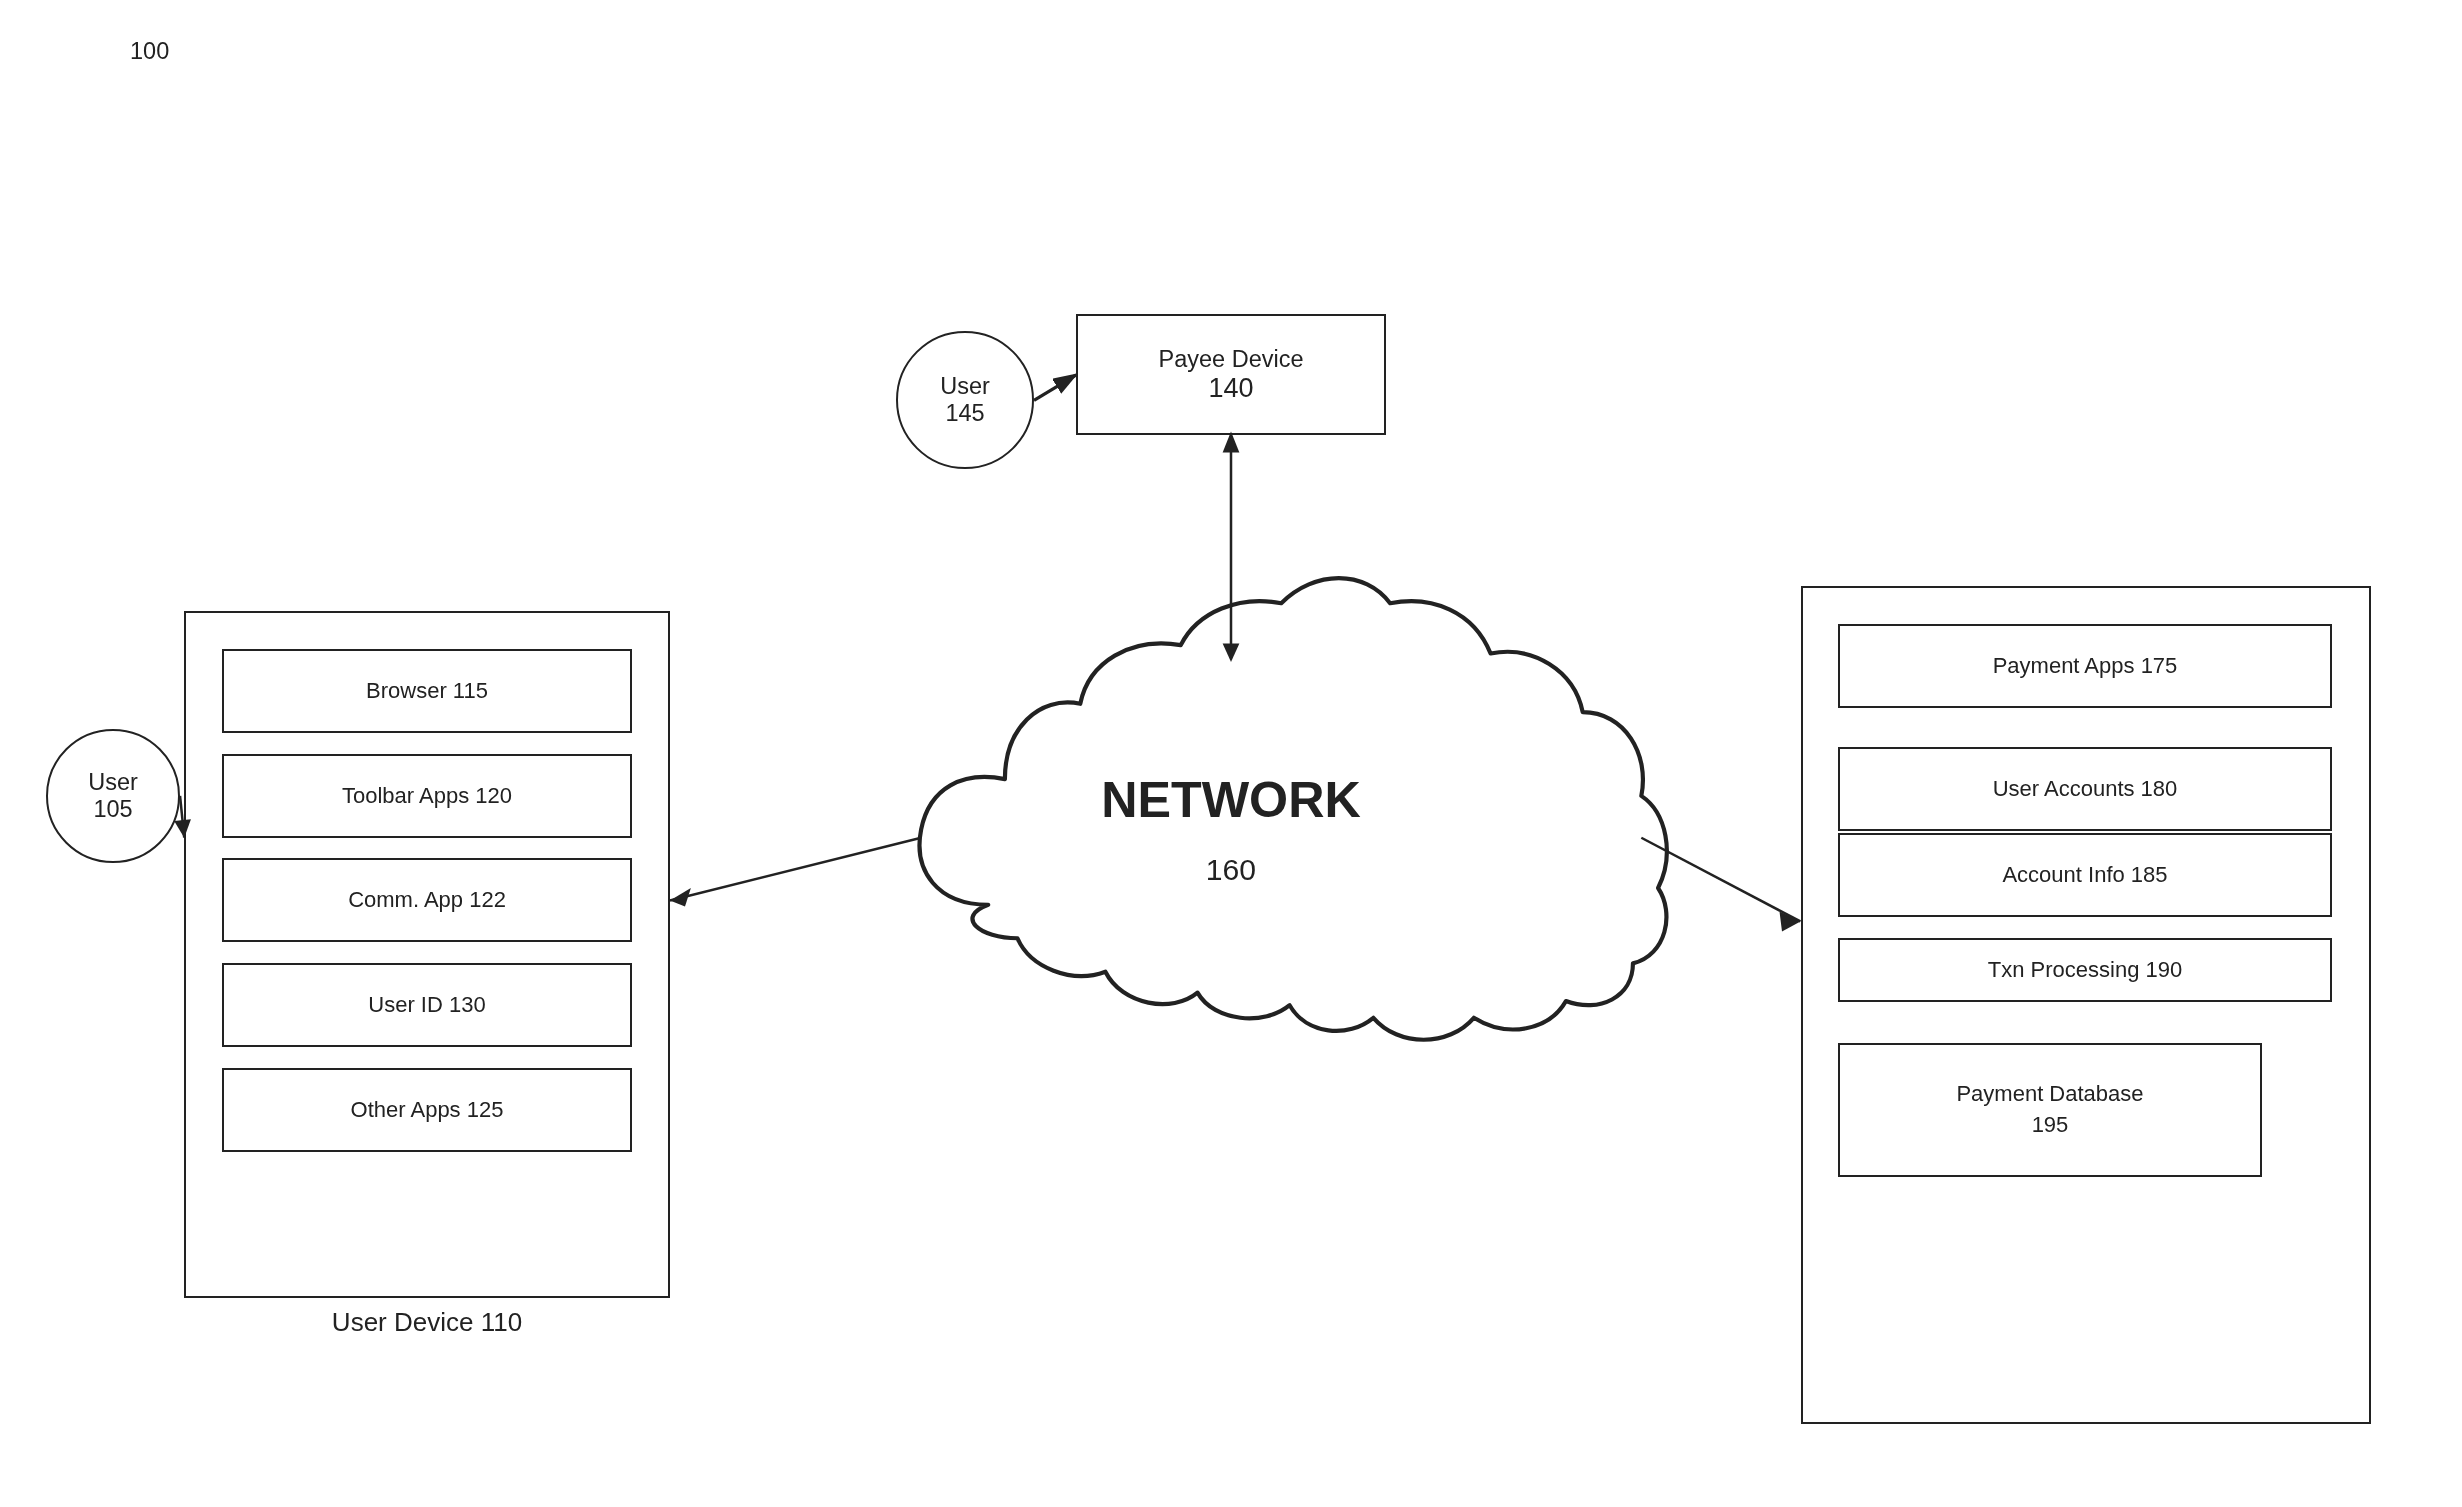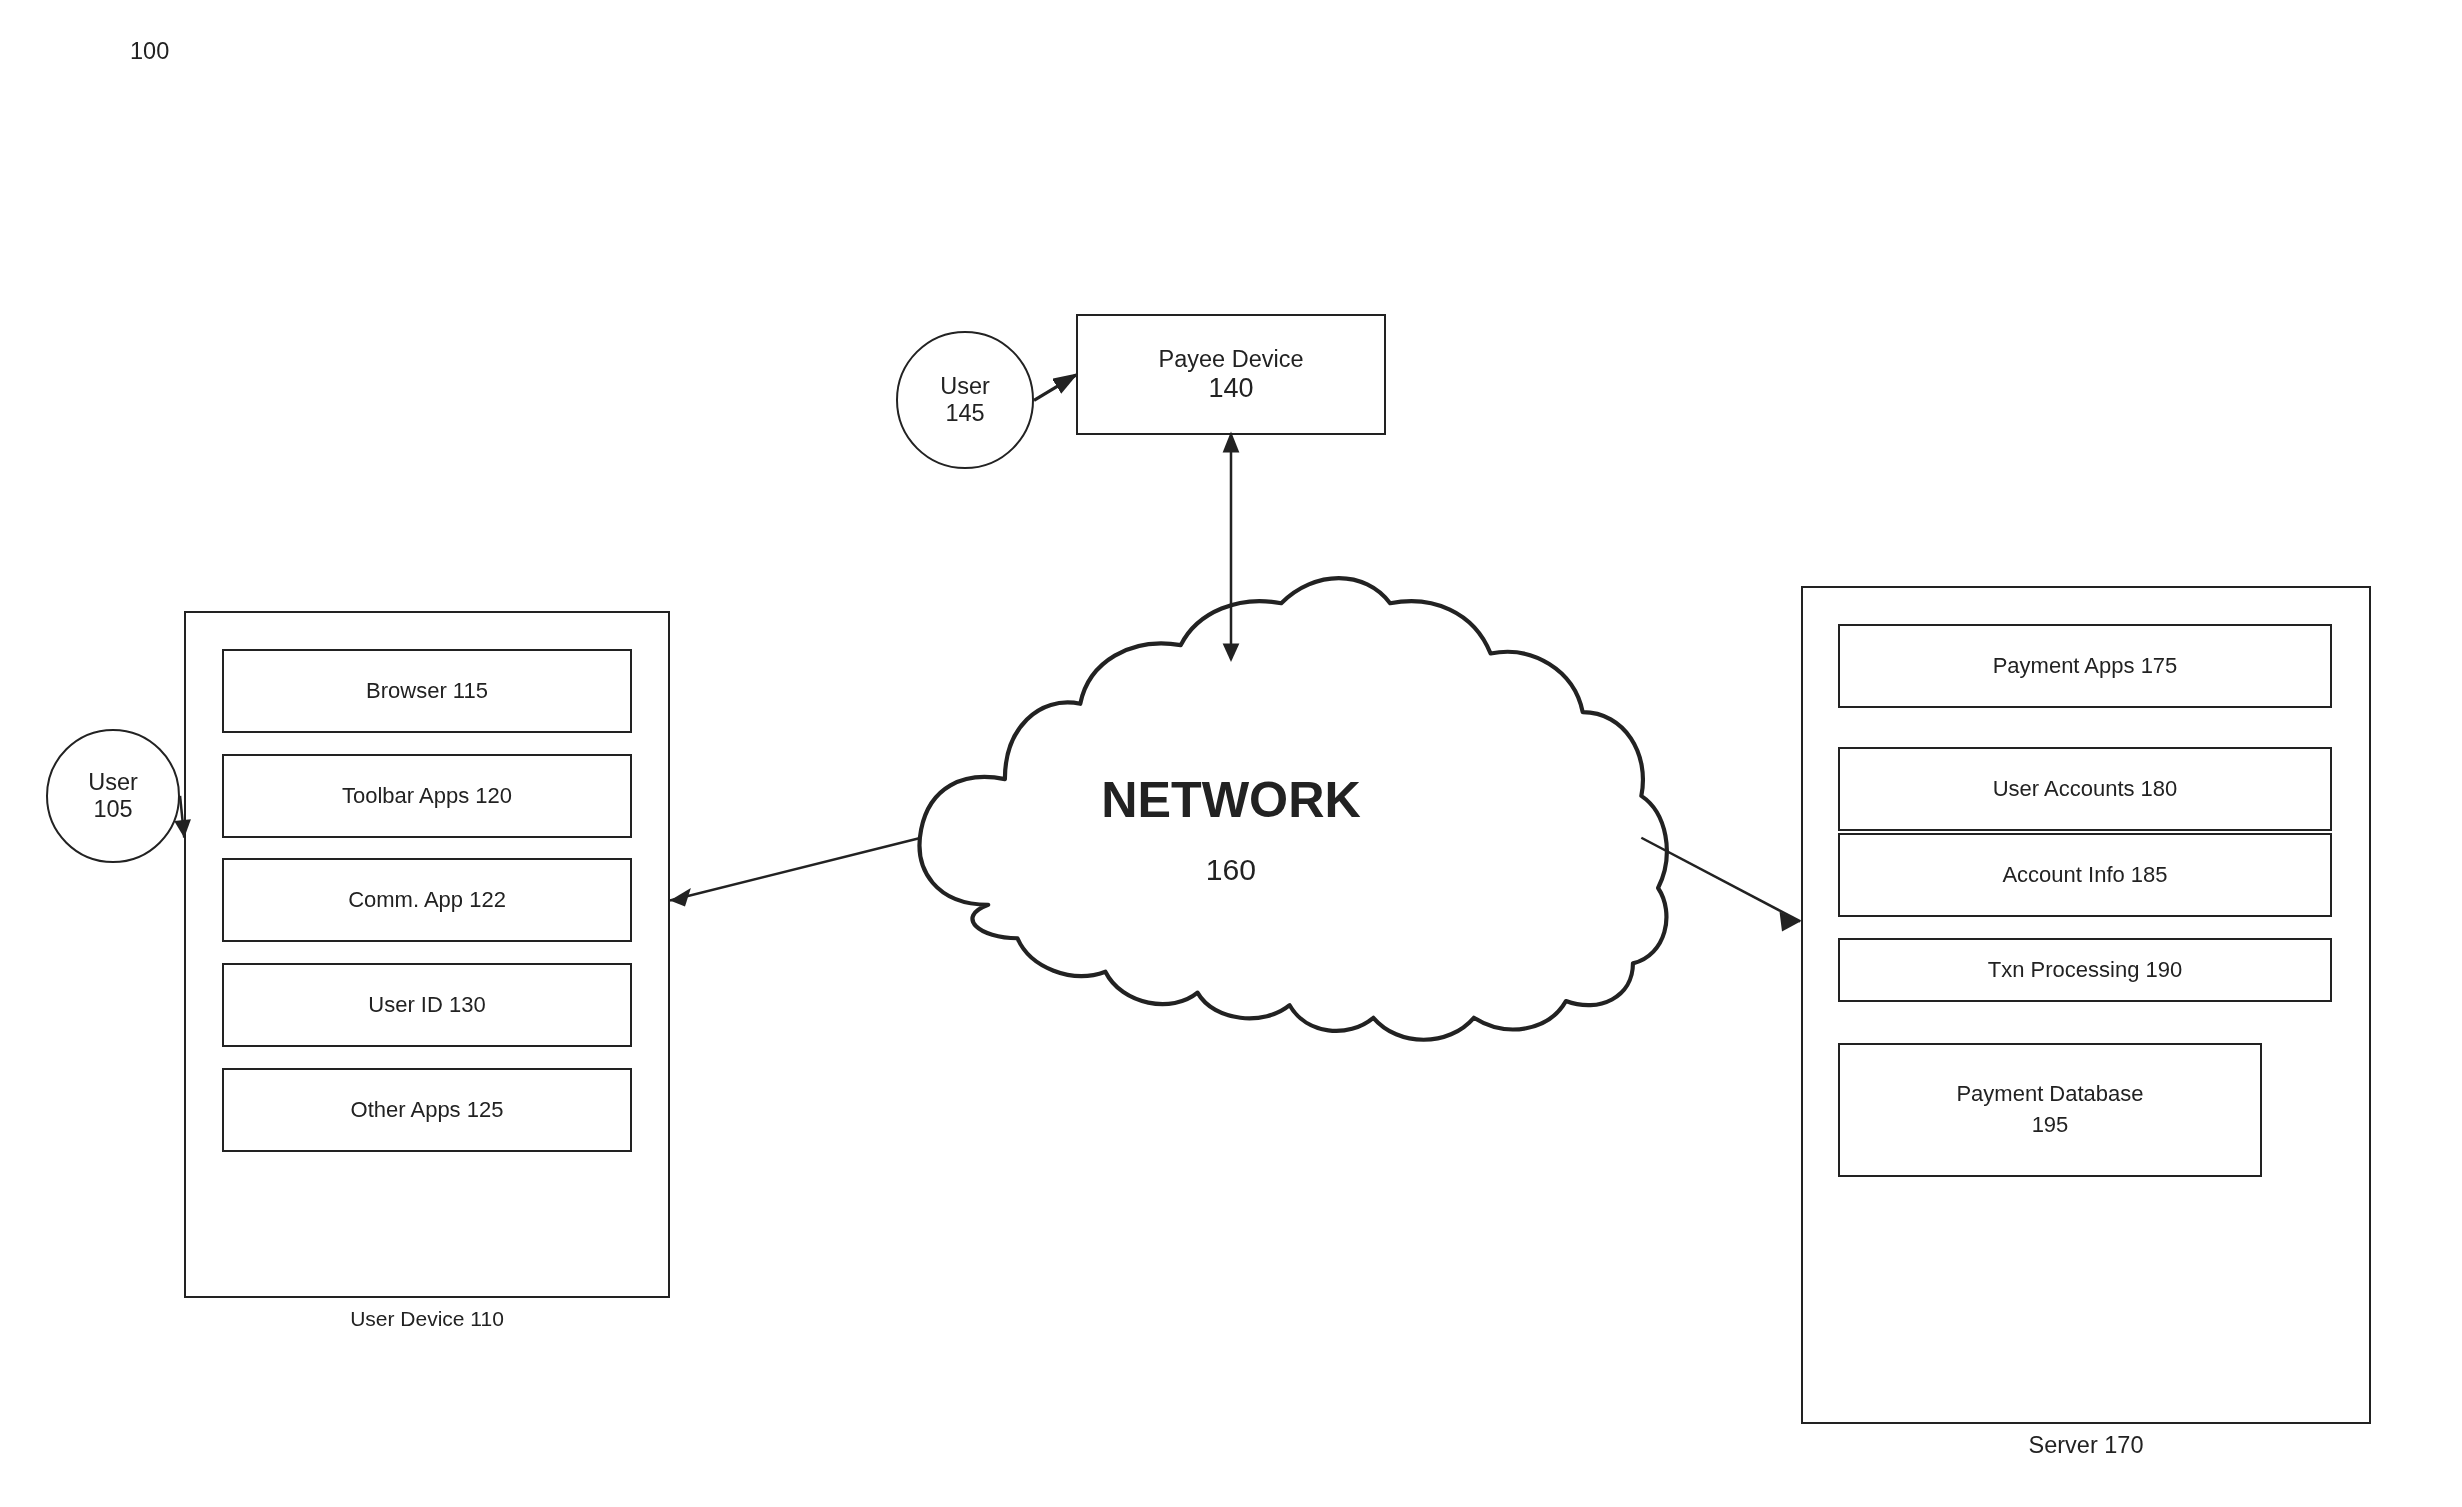--- a/index.html
+++ b/index.html
@@ -72,21 +72,21 @@
     
     .outer-box {
       position: absolute;
       border: 2.5px solid #222;
       background: #fff;
     }
 
     .outer-label {
       position: absolute;
       text-align: center;
-      font-size: 21px;
+      font-size: 26px;
       color: #222;
     }
   </style>
 </head>
 <body>
 
 <div class="diagram-label" style="left: 130px; top: 38px;">100</div>
 
 <div class="circle" style="left: 46px; top: 729px; width: 134px; height: 134px;">
   <span style="display:block; font-size:23.5px;">User</span>
@@ -125,21 +125,20 @@
 </div>
 
 <div class="box-inner" style="left: 222px; top: 1068px; width: 410px; height: 84px;">
   <span>Other Apps 125</span>
 </div>
 
 <div class="outer-box" style="left: 1801px; top: 586px; width: 570px; height: 838px;">
 </div>
 
 <div class="outer-label" style="left: 1801px; top: 1432px; width: 570px; text-align: center; font-size: 23.5px;">
-  <span style="display:block;">Server 170</span>
 </div>
 
 <div class="box-inner" style="left: 1838px; top: 624px; width: 494px; height: 84px;">
   <span>Payment Apps 175</span>
 </div>
 
 <div class="box-inner" style="left: 1838px; top: 747px; width: 494px; height: 84px;">
   <span>User Accounts 180</span>
 </div>
 

